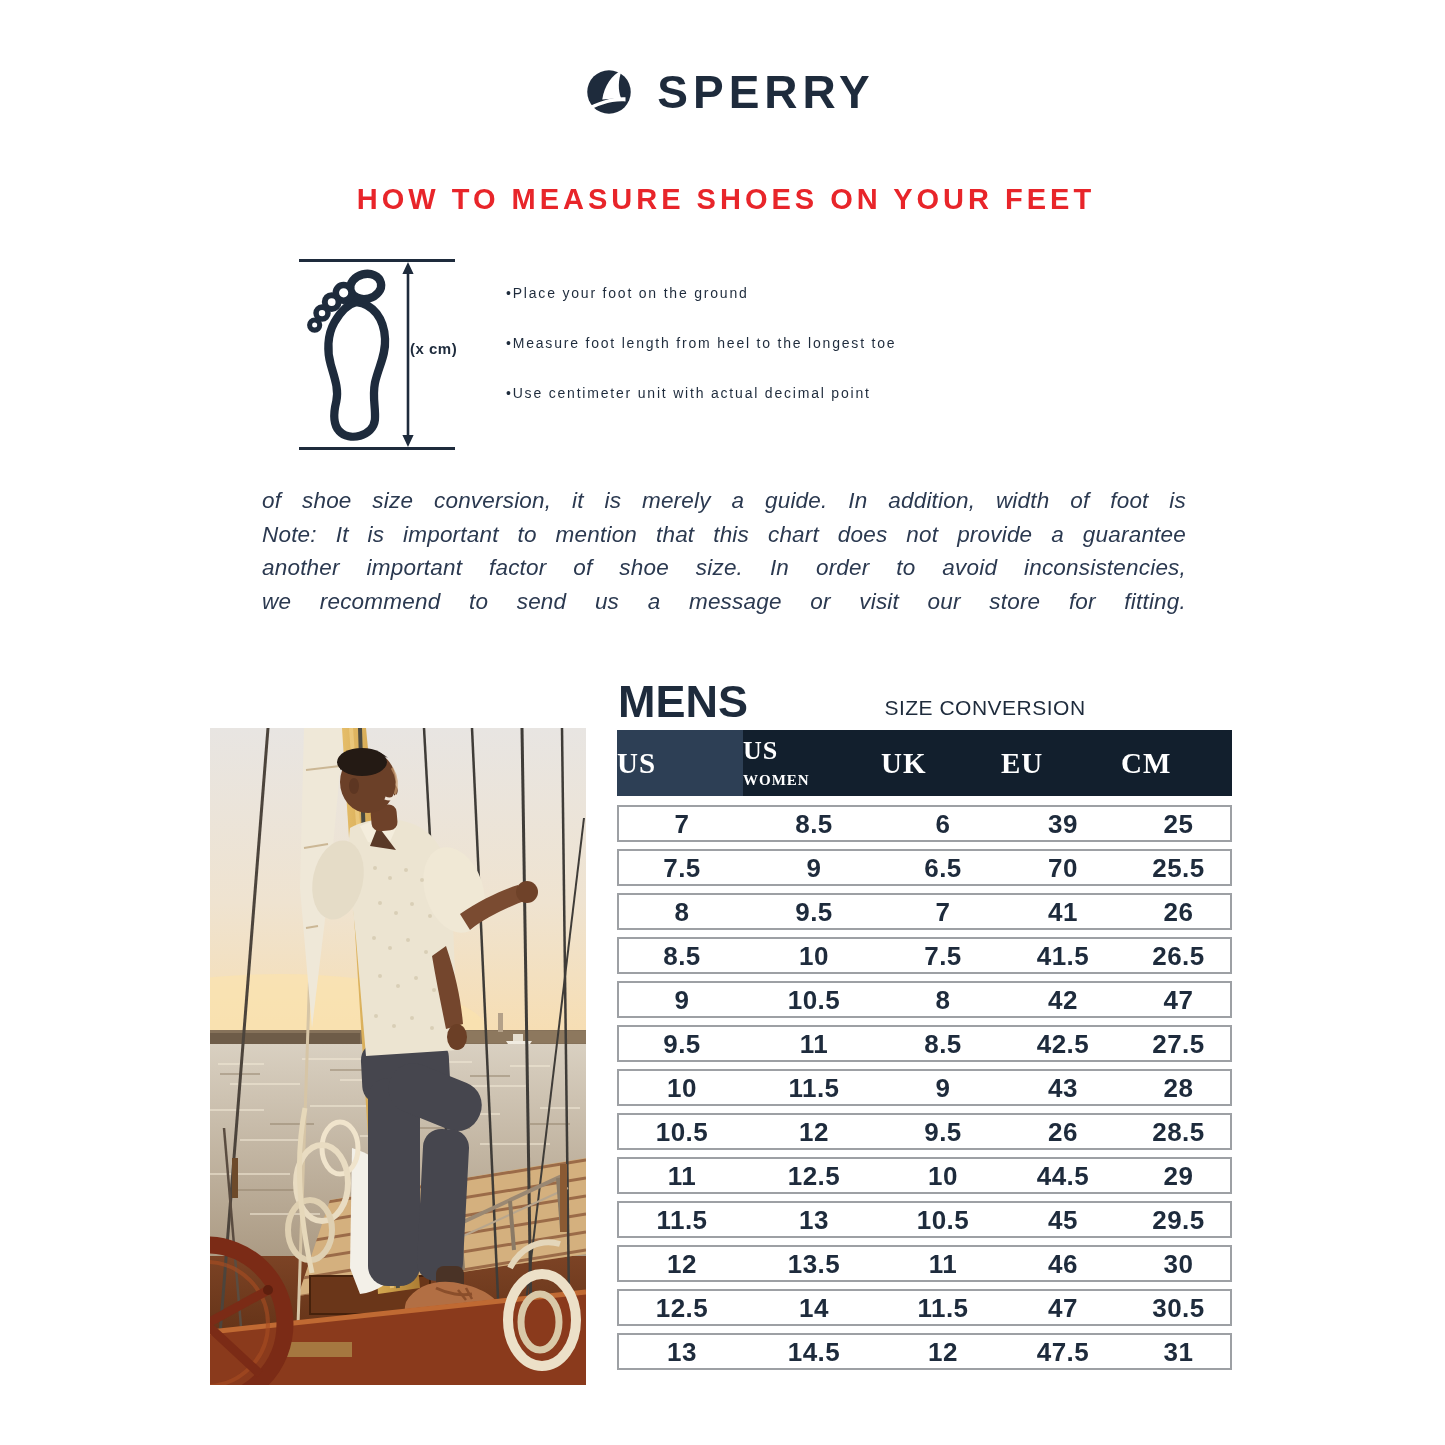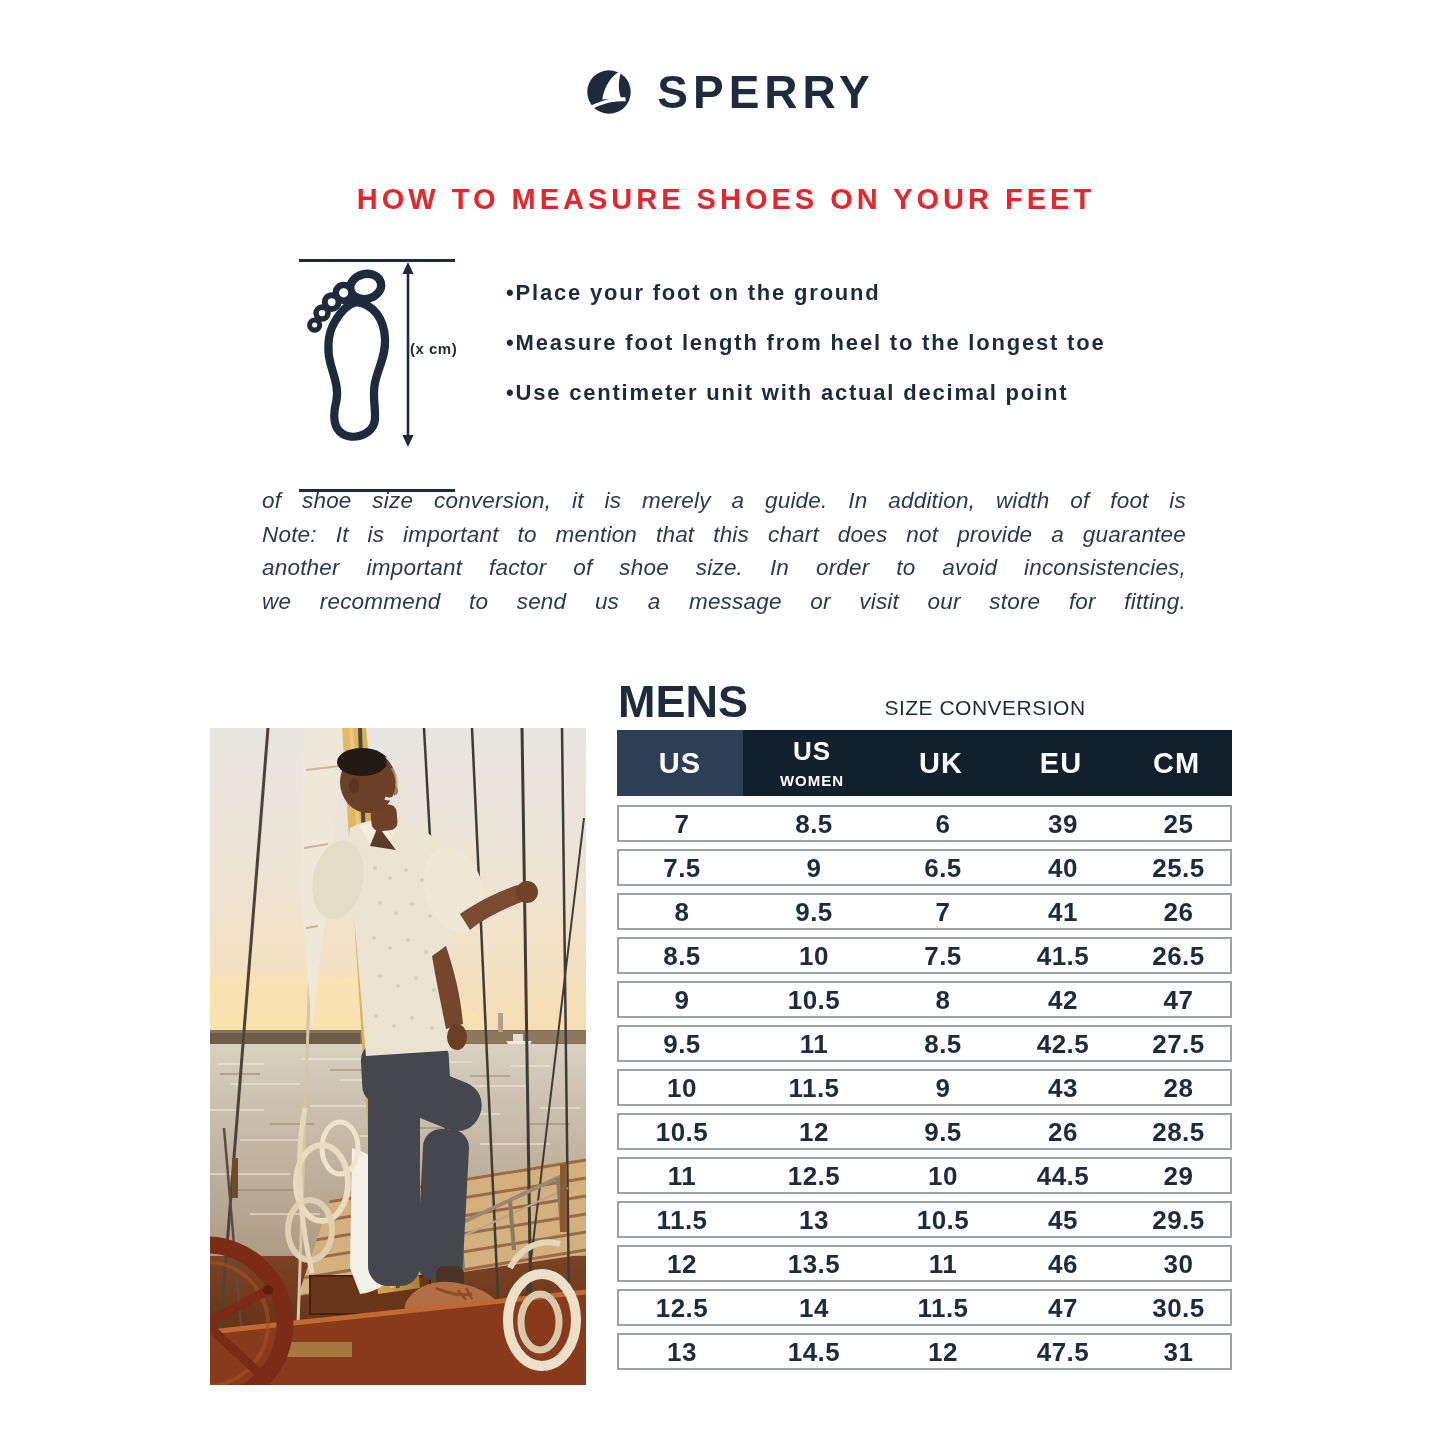--- a/index.html
+++ b/index.html
@@ -17,46 +17,46 @@
   
   .brand{position:absolute;top:62px;left:0;right:0;display:flex;justify-content:center;align-items:center;gap:18px;margin-left:9px;}
   .brand-icon{width:60px;height:60px;flex:0 0 auto;}
   .brand-text{font-size:46px;font-weight:700;letter-spacing:5px;color:var(--navy);}
 
   
   .headline{position:absolute;top:183px;left:0;width:100%;text-align:center;
     font-size:29px;font-weight:700;letter-spacing:4px;color:var(--red);padding-left:7px;}
 
   
-  .foot-figure{position:absolute;left:299px;top:259px;width:156px;height:233px;}
+  .foot-figure{position:absolute;left:299px;top:259px;width:156px;height:191px;}
   .mline{position:absolute;left:0;width:156px;height:3px;background:var(--navy);}
   .mline.top{top:0;} .mline.bottom{bottom:0;}
   .foot-svg{position:absolute;left:6px;top:3px;width:92px;height:185px;}
   .arrow-svg{position:absolute;left:101px;top:3px;width:16px;height:185px;}
   .xcm{position:absolute;left:111px;top:81px;font-size:15px;font-weight:700;letter-spacing:0.5px;color:var(--navy);white-space:nowrap;}
 
   
   .bullets{position:absolute;left:506px;top:280px;list-style:none;}
-  .bullets li{font-size:22px;font-weight:700;letter-spacing:1.8px;line-height:26px;margin-bottom:24px;color:var(--navy);white-space:nowrap;}
+  .bullets li{font-size:14px;font-weight:400;letter-spacing:1.8px;line-height:26px;margin-bottom:24px;color:var(--navy);white-space:nowrap;}
 
   
   .note{position:absolute;left:262px;top:484px;width:924px;}
   .note-line{font-size:22.5px;font-style:italic;font-weight:400;line-height:33.5px;
     letter-spacing:0.2px;color:var(--note-color);text-align:justify;text-align-last:justify;}
 
   
   .table-zone{position:absolute;left:617px;top:672px;width:615px;}
   .titles{position:relative;height:58px;}
   .mens-title{position:absolute;left:1px;bottom:6px;font-size:45px;font-weight:800;letter-spacing:0px;color:var(--navy);line-height:1;}
   .size-conv{position:absolute;left:368px;transform:translateX(-50%);bottom:10px;
     font-size:21px;font-weight:400;letter-spacing:0.5px;color:var(--navy);white-space:nowrap;}
 
   .thead{display:grid;grid-template-columns:126px 138px 120px 120px 111px;height:66px;background:var(--header-bg);}
-  .th{display:flex;flex-direction:column;justify-content:center;align-items:center;
-      color:#fff;font-weight:700;font-size:29px;letter-spacing:1px;line-height:1;}
+  .th{display:flex;flex-direction:column;justify-content:center;
+      color:#fff;font-weight:700;font-size:29px;letter-spacing:1px;line-height:1;font-family:Liberation Serif, serif;}
   .th.highlight{background:var(--header-us-bg);}
   .th .main.small{font-size:26px;}
   .th .sub{font-size:15px;letter-spacing:1px;margin-top:9px;}
 
   .tbody{margin-top:9px;}
   .tr{display:grid;grid-template-columns:126px 138px 120px 120px 111px;height:37px;
       background:#fff;border:2px solid var(--row-border);margin-bottom:7px;align-items:center;}
   .td{text-align:center;font-size:26px;font-weight:700;letter-spacing:0.5px;color:var(--navy);line-height:1;}
 
   
@@ -342,21 +342,21 @@
           <div class="td">7</div>
           <div class="td">8.5</div>
           <div class="td">6</div>
           <div class="td">39</div>
           <div class="td">25</div>
         </div>
         <div class="tr">
           <div class="td">7.5</div>
           <div class="td">9</div>
           <div class="td">6.5</div>
-          <div class="td">40</div>
+          <div class="td">70</div>
           <div class="td">25.5</div>
         </div>
         <div class="tr">
           <div class="td">8</div>
           <div class="td">9.5</div>
           <div class="td">7</div>
           <div class="td">41</div>
           <div class="td">26</div>
         </div>
         <div class="tr">

